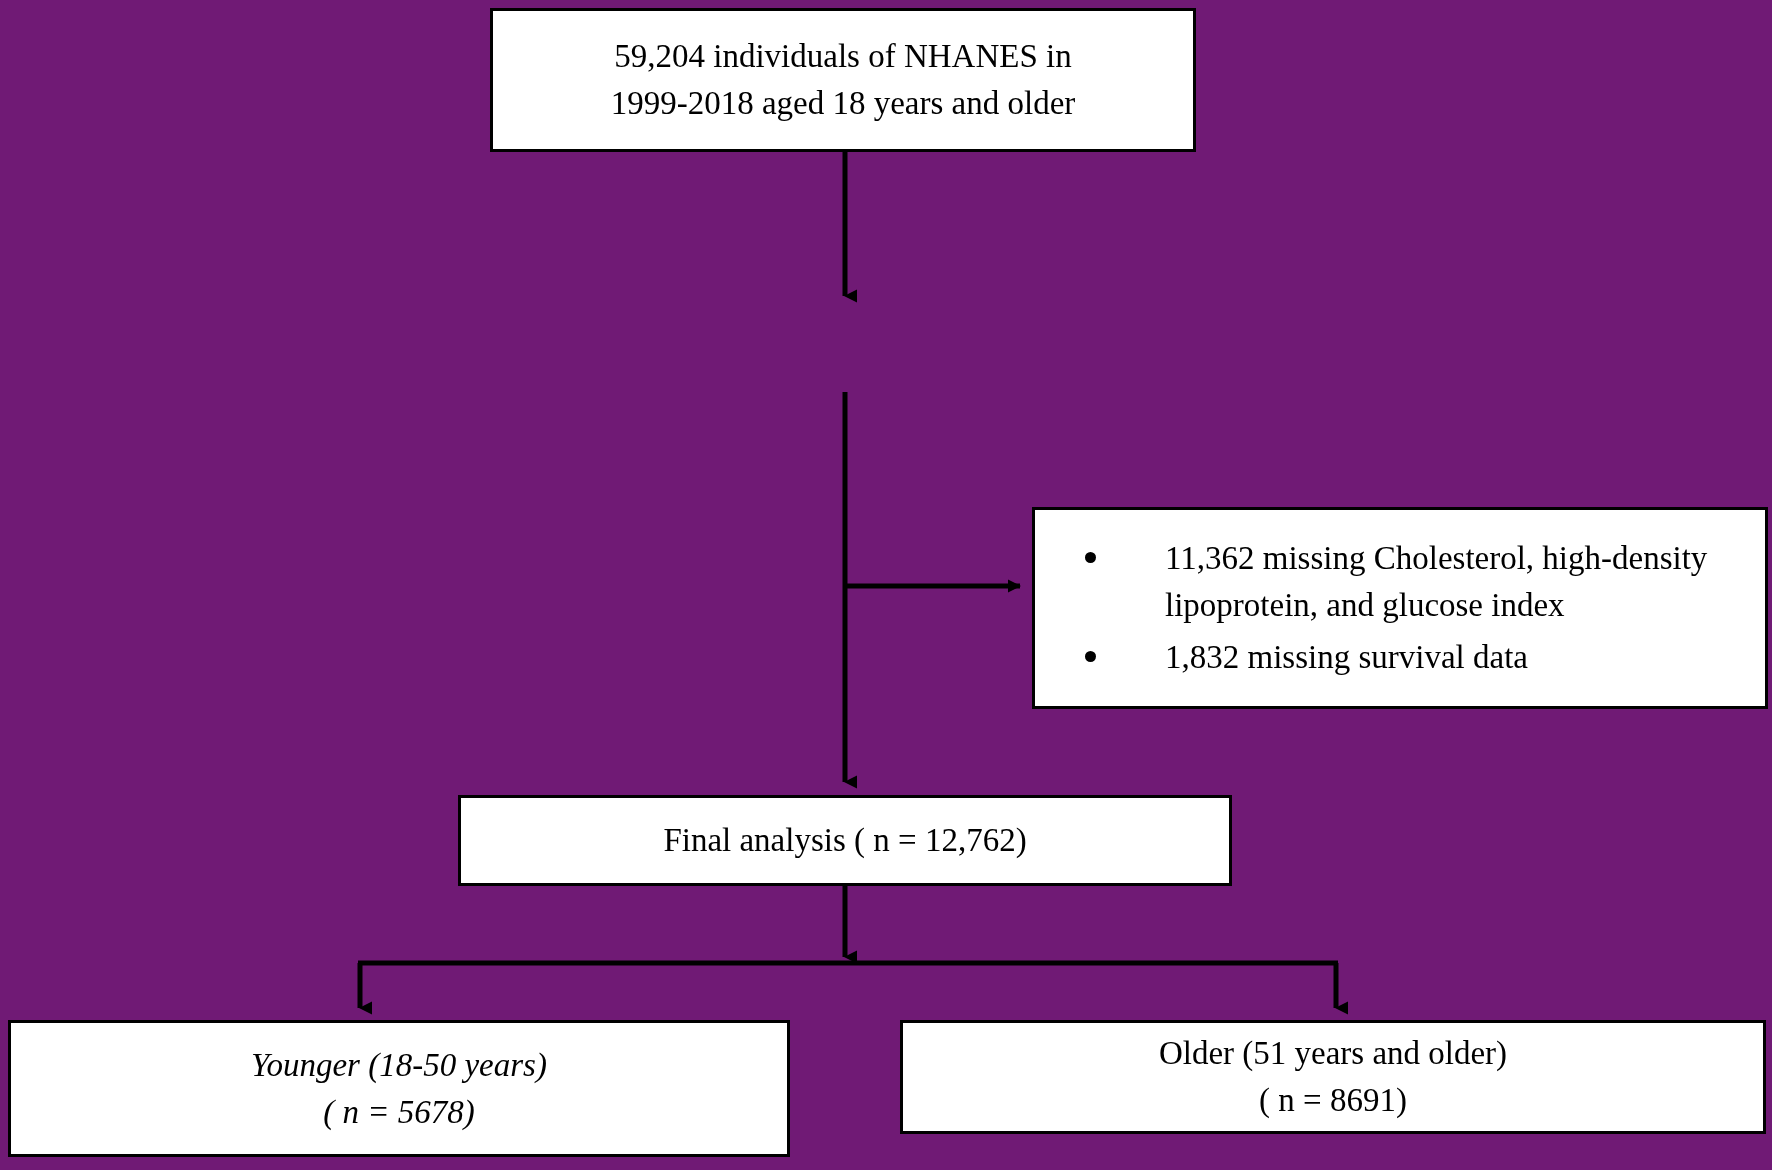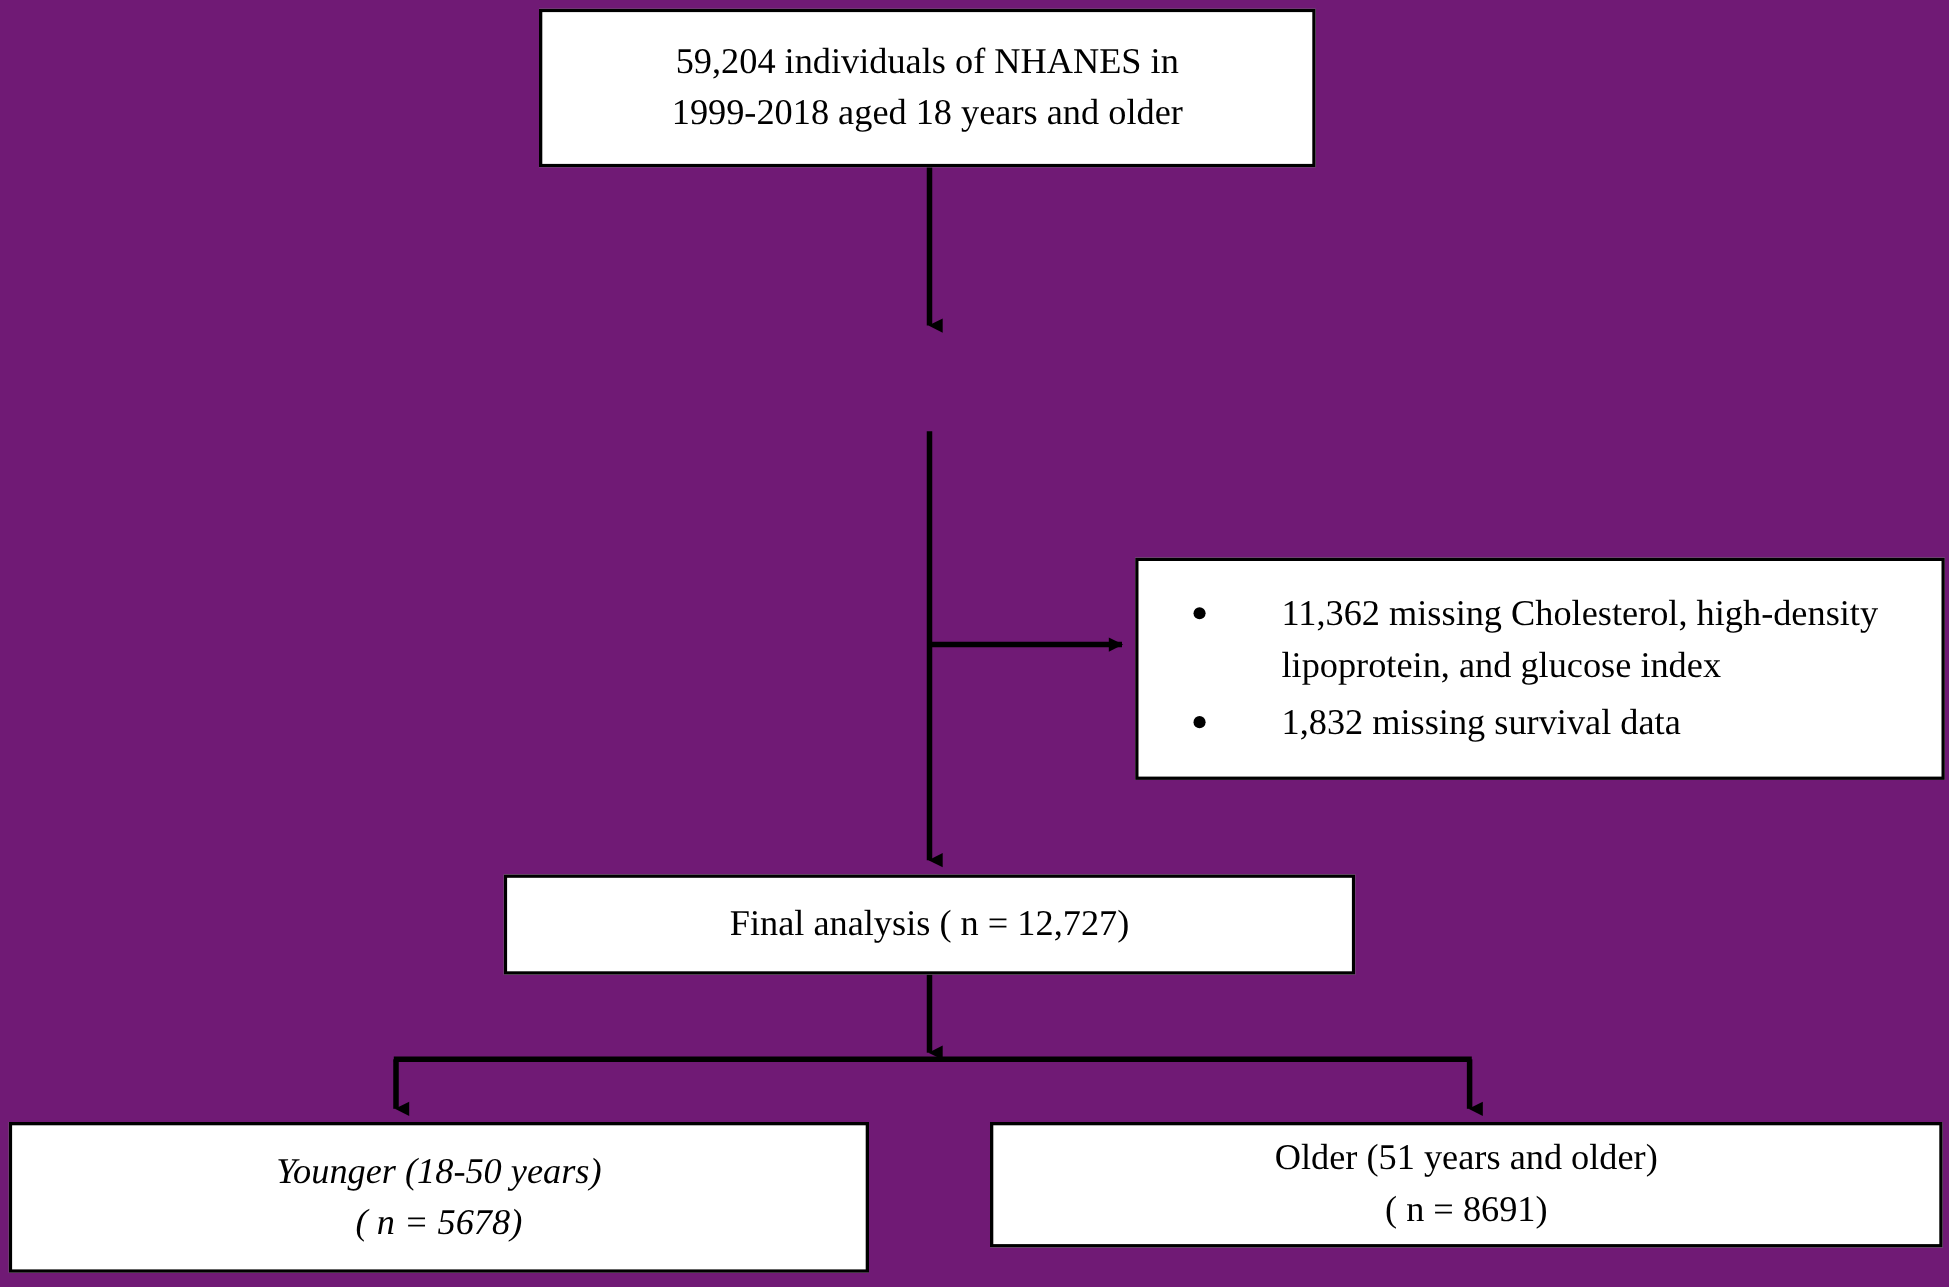--- a/index.html
+++ b/index.html
@@ -137,21 +137,21 @@
         <span>11,362 missing Cholesterol, high-density lipoprotein, and glucose index</span>
       </li>
       <li class="bullet-item">
         <span class="dot"></span>
         <span>1,832 missing survival data</span>
       </li>
     </ul>
   </div>
 
   <div class="node" id="node-final">
-    <span class="line">Final analysis ( n = 12,727)</span>
+    <span class="line">Final analysis ( n = 12,762)</span>
   </div>
 
   <div class="node" id="node-younger">
     <span class="line">Younger (18-50 years)</span>
     <span class="line">( n = 5678)</span>
   </div>
 
   <div class="node" id="node-older">
     <span class="line">Older (51 years and older)</span>
     <span class="line">( n = 8691)</span>

